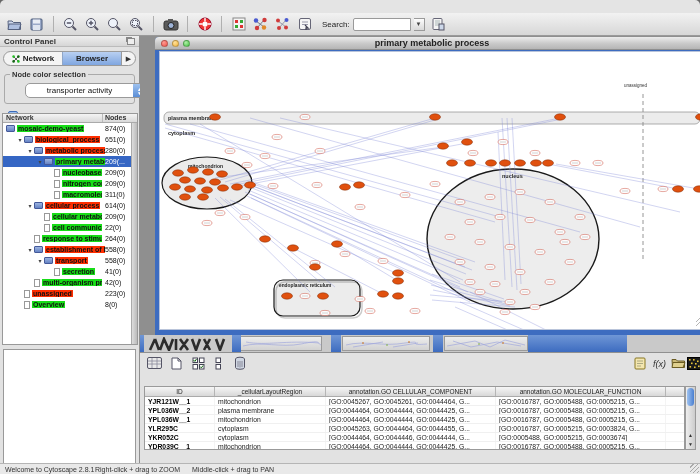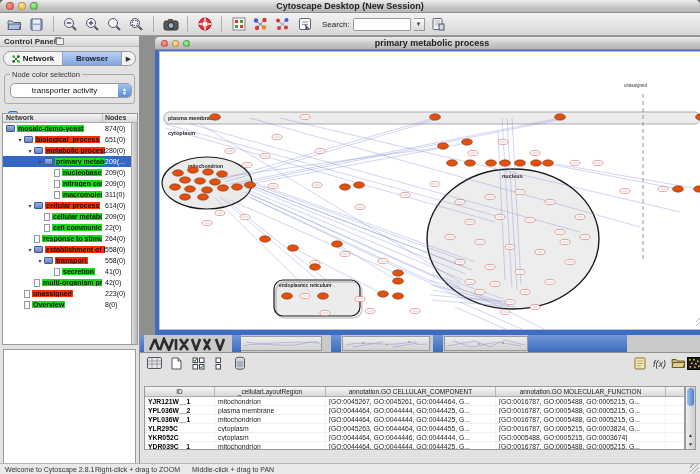--- a/index.html
+++ b/index.html
@@ -17,31 +17,31 @@
 
 #toolbar{top:13px;left:0;width:700px;height:23px;background:linear-gradient(#f2f2f2,#d7d7d7);border-bottom:1px solid #9a9a9a;display:flex;align-items:center;gap:5px;padding-left:6px}
 .tbico{width:17px;height:17px;display:flex;align-items:center;justify-content:center}
 .tbsep{width:1px;height:16px;background:#b0b0b0;margin:0 3px}
 #search-wrap{display:flex;align-items:center;gap:3px;margin-left:4px}
 #search-label{font-size:8px;color:#222}
 #search-box{width:58px;height:13px;background:#fff;border:1px solid #9a9a9a;border-radius:2px 0 0 2px;font-size:8px;padding:0 2px;outline:none}
 #search-drop{width:11px;height:13px;background:linear-gradient(#fdfdfd,#d8d8d8);border:1px solid #9a9a9a;border-left:none;font-size:6px;color:#444;display:flex;align-items:center;justify-content:center}
 
 #control-panel{top:36px;left:0;width:140px;height:427px;background:#e2e2e2;border-right:1px solid #8f8f8f}
-#cp-header{height:11px;display:flex;align-items:center;justify-content:flex-start;padding:4px 4px;background:linear-gradient(#efefef,#d6d6d6);border-bottom:1px solid #bbb}
+#cp-header{height:11px;display:flex;align-items:center;justify-content:space-between;padding:4px 4px;background:linear-gradient(#efefef,#d6d6d6);border-bottom:1px solid #bbb}
 #cp-title{font-size:8px;font-weight:bold;color:#333}
 .float-icon{width:8px;height:7px;border:1px solid #888;background:#eee;box-shadow:-2px -2px 0 -1px #888}
 #cp-tabs{display:flex;align-items:center;margin:4px 3px 0 3px;border:1px solid #9a9a9a;border-radius:8px;background:#f4f4f4;height:15px;overflow:hidden}
 .cp-tab{flex:1;display:flex;align-items:center;justify-content:center;gap:3px;font-size:8px;font-weight:bold;color:#222;height:100%}
 .cp-tab.sel{background:linear-gradient(#b9d0f2,#7fa6e0);border-left:1px solid #8fa6c8}
 #tab-arrow{width:14px;height:100%;border-left:1px solid #9a9a9a;display:flex;align-items:center;justify-content:center;font-size:7px;color:#333}
 .net-glyph{width:8px;height:8px}
 #groupbox{position:relative;margin:8px 4px 0 4px;border:1px solid #aaa;border-radius:3px;height:30px}
-#group-label{position:absolute;top:-5px;left:5px;background:#e2e2e2;font-size:7.5px;font-weight:normal;color:#333;padding:0 2px}
-#combo{position:absolute;left:5px;top:8px;width:122px;height:15px;background:#fff;border:1px solid #9a9a9a;border-radius:5px;display:flex;align-items:center}
+#group-label{position:absolute;top:-5px;left:5px;background:#e2e2e2;font-size:7.5px;font-weight:bold;color:#333;padding:0 2px}
+#combo{position:absolute;left:20px;top:8px;width:122px;height:15px;background:#fff;border:1px solid #9a9a9a;border-radius:5px;display:flex;align-items:center}
 #combo-text{flex:1;font-size:8px;color:#111;text-align:center;overflow:hidden;white-space:nowrap}
 #combo-btn{width:13px;height:100%;background:linear-gradient(#9ec2f0,#5b8ed6);border-radius:0 3px 3px 0;display:flex;flex-direction:column;align-items:center;justify-content:center;color:#fff;font-size:5px;line-height:4px}
 #selnodes{display:flex;align-items:center;gap:4px;margin:7px 0 0 8px}
 #cbx{width:10px;height:10px;border-radius:2px;background:linear-gradient(#9ec2f0,#4a7fd0);border:1px solid #3b6ab8;color:#fff;font-size:8px;line-height:9px;text-align:center;font-weight:bold}
 #selnodes-label{font-size:8px;font-weight:bold;color:#222}
 
 #tree-wrap{position:absolute;top:77px;left:2px;width:136px;height:232px;background:#fff;border:1px solid #999;overflow:hidden}
 #tree-header{display:flex;height:9px;background:linear-gradient(#f4f4f4,#d9d9d9);border-bottom:1px solid #aaa;font-size:7px;font-weight:bold;color:#333}
 #th-network{width:100px;padding-left:3px;border-right:1px solid #bbb}
 #th-nodes{flex:1;padding-left:2px}
@@ -92,28 +92,20 @@
 #status-zoom{position:absolute;left:95px}
 #status-pan{position:absolute;left:192px}
 #app-grip{position:absolute;right:1px;bottom:1px;width:9px;height:9px;background:repeating-linear-gradient(135deg,transparent,transparent 2px,#aaa 2px,#aaa 3px)}
 svg{display:block}
 </style>
 </head>
 <body>
 
 <div id="app">
 
-  <div class="titlebar abs" style="top:0;left:0;width:700px;height:13px">
-    <div class="tl-group">
-      <span class="tl red"></span>
-      <span class="tl yel"></span>
-      <span class="tl grn"></span>
-    </div>
-    <div class="tb-title">Cytoscape Desktop (New Session)</div>
-  </div>
 
   <div id="toolbar" class="abs">
     <span class="tbico">
         <svg width="15" height="13">
           <path d="M1,3 h4 l1.5,1.5 h7 v7 h-12 z" fill="#cfd9ec" stroke="#55617f" stroke-width="1"></path>
           <path d="M2,6 h12 l-2,5.5 h-11 z" fill="#aebfe0" stroke="#55617f" stroke-width="1"></path>
         </svg>
       </span>
     <span class="tbico">
         <svg width="13" height="13">

